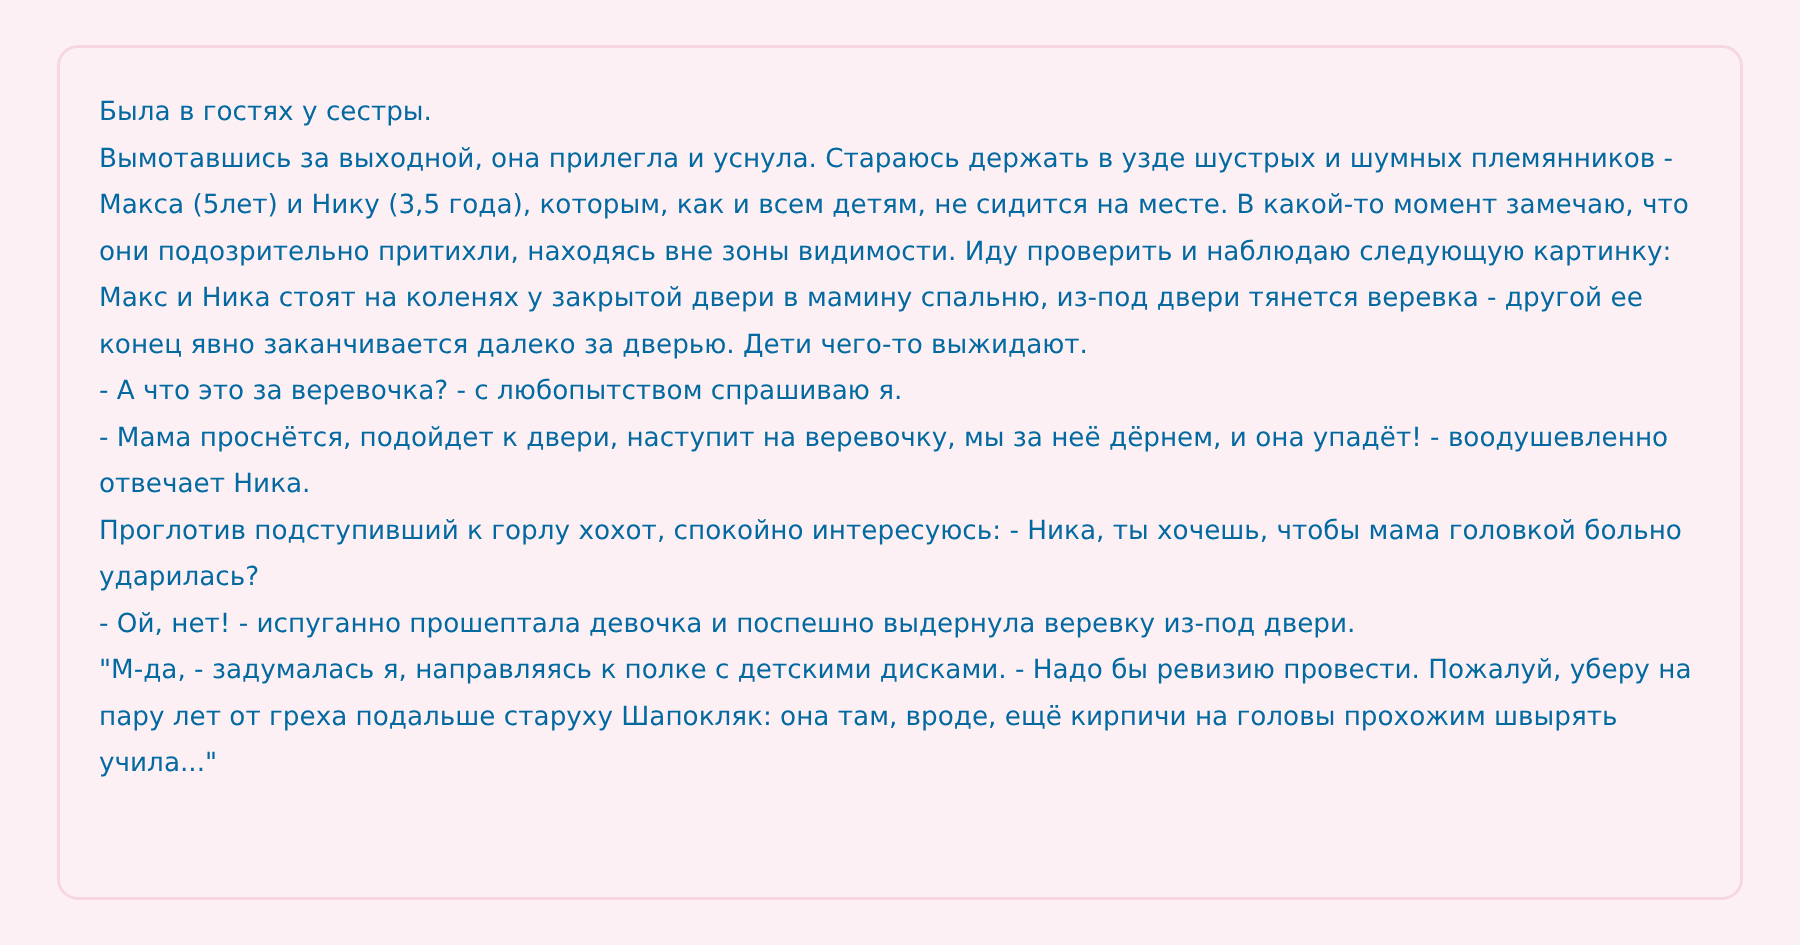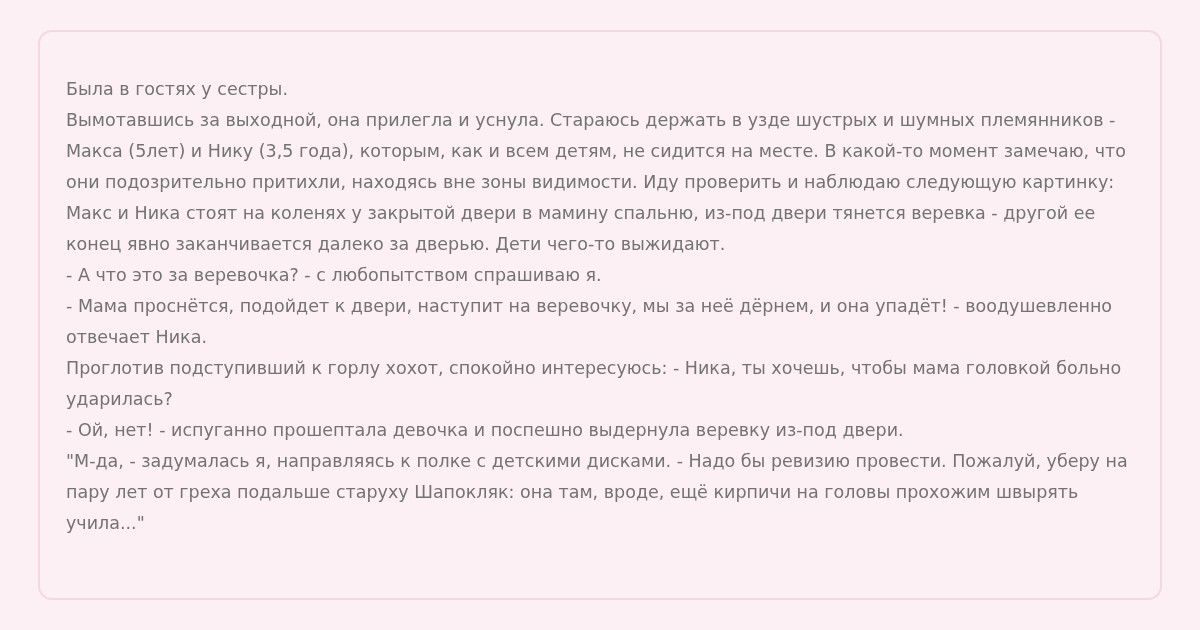--- a/index.html
+++ b/index.html
@@ -50,25 +50,24 @@
     background: transparent;
     z-index: 2;
   }
   .story {
     position: absolute;
     left: 26px;
     top: 28px;
     right: 26px;
     font-size: 17.5px;
     line-height: 31px;
-    color: #737373;
+    color: #0369a1;
     font-family: "DejaVu Sans", sans-serif;
     white-space: pre-wrap;
     word-wrap: break-word;
-    margin-top: 14px;
   }
 </style>
 </head>
 <body>
 
 <div class="page">
 
 
   <div class="card">
     <div class="story">Была в гостях у сестры.

